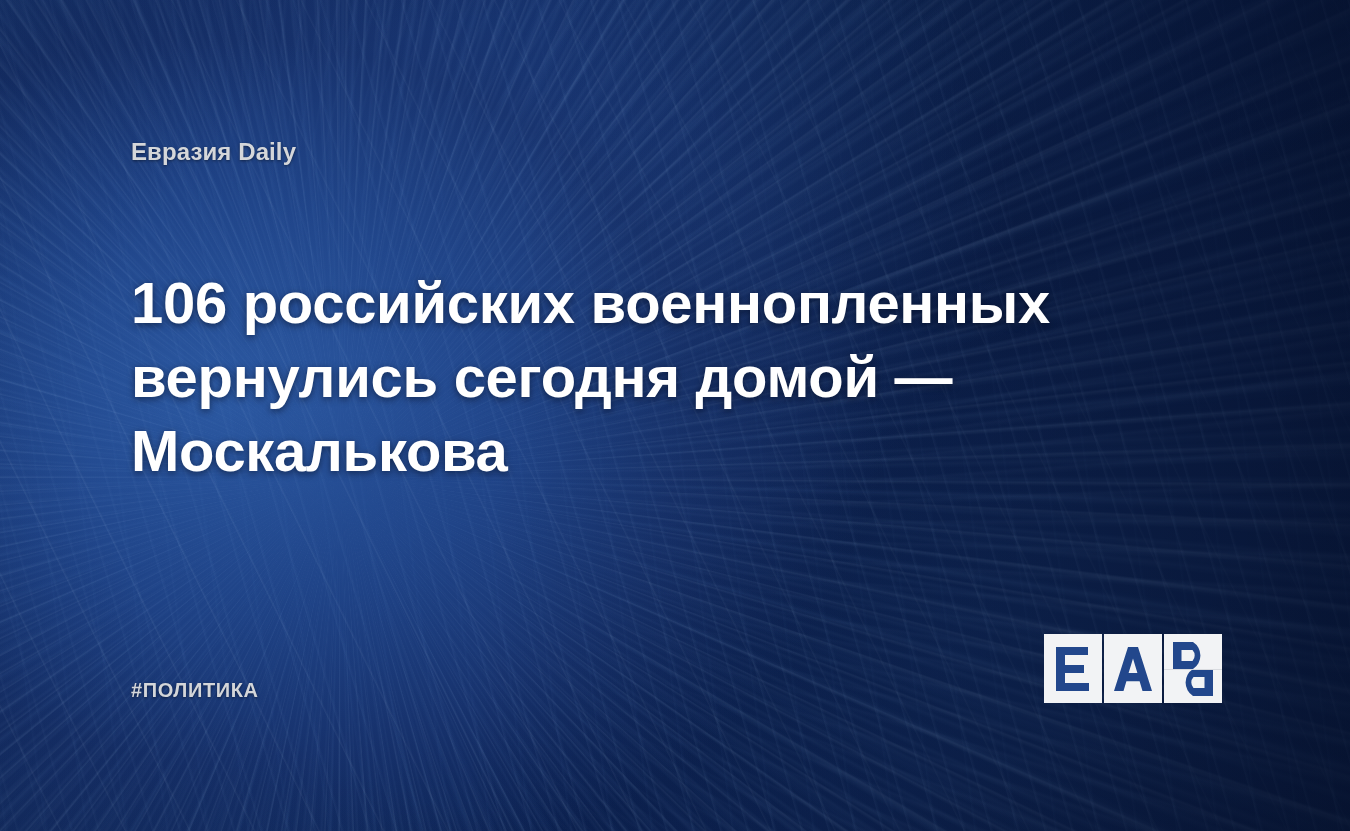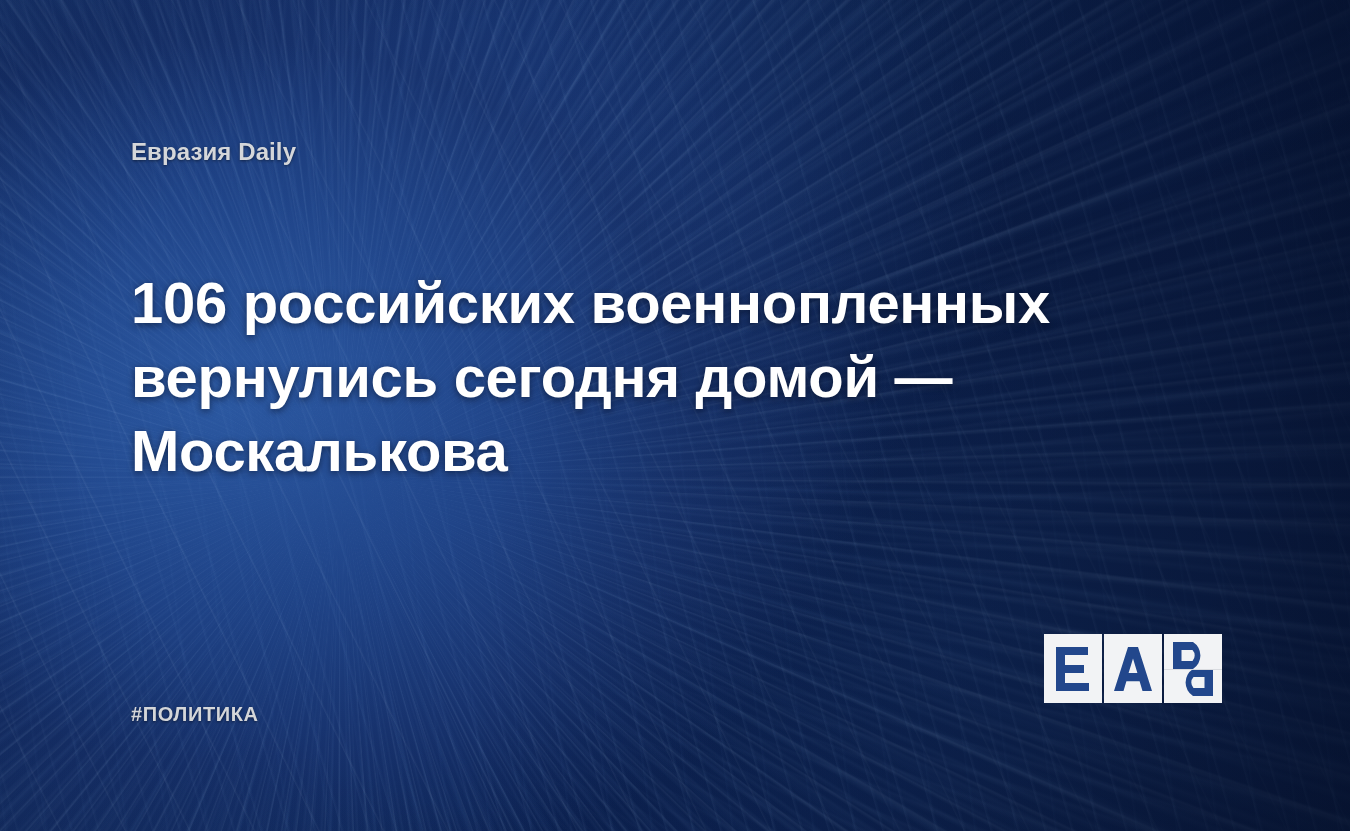--- a/index.html
+++ b/index.html
@@ -164,21 +164,20 @@
   .tag {
     position: absolute;
     left: 131px;
     top: 679px;
     font-size: 20px;
     font-weight: bold;
     color: #d4d6d9;
     letter-spacing: 0.6px;
     text-shadow: 0 1px 3px rgba(0,0,0,0.45);
     white-space: nowrap;
-    margin-top: 24px;
   }
 
   
   .logo {
     position: absolute;
     left: 1044px;
     top: 634px;
     display: flex;
     gap: 2px;
   }

